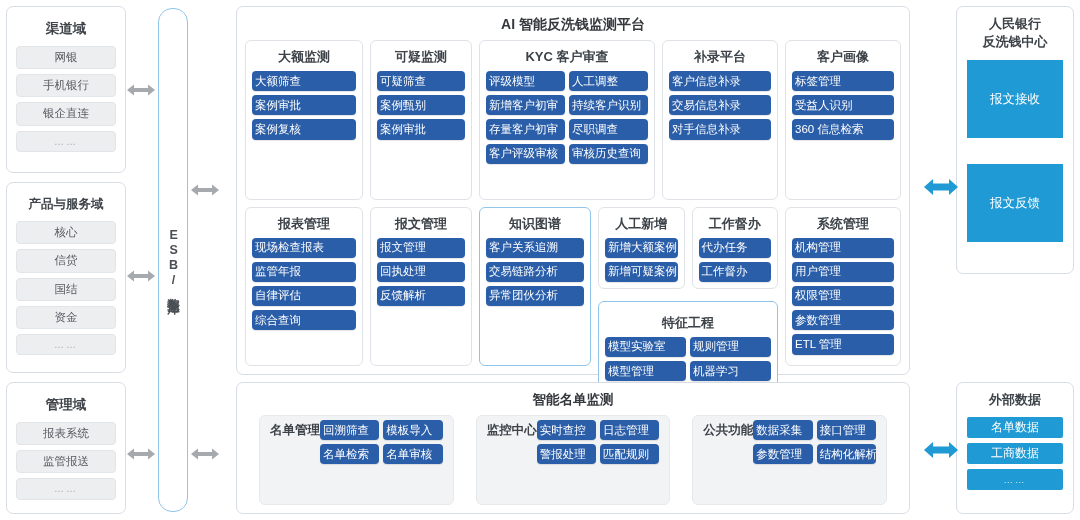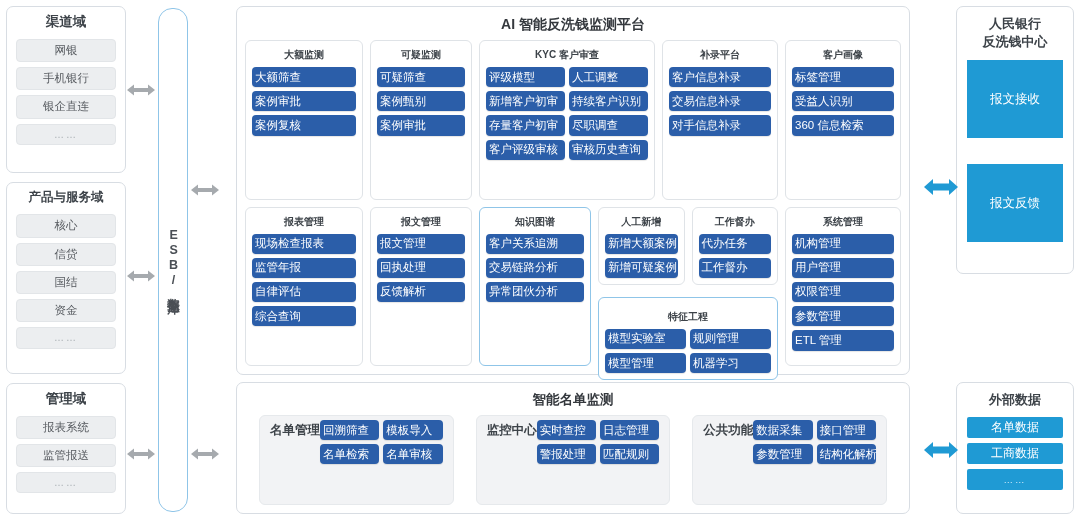--- a/index.html
+++ b/index.html
@@ -25,21 +25,21 @@
     flex: 0 0 120px;
     display: flex;
     flex-direction: column;
     gap: 9px;
     padding: 2px 0;
   }
   .domain-box {
     border: 1px solid #d8dde3;
     border-radius: 7px;
     background: #fff;
-    padding: 3px 9px 9px 9px;
+    padding: 10px 9px 9px 9px;
     display: flex;
     flex-direction: column;
     align-items: stretch;
   }
   .domain-box.ch { height: 168px; }
   .domain-box.pr { height: 192px; }
   .domain-box.mg { height: 132px; }
   .domain-title {
     text-align: center;
     font-weight: bold;
@@ -138,21 +138,21 @@
     background: #fff;
     padding: 5px 6px 6px 6px;
     display: flex;
     flex-direction: column;
     min-width: 0;
   }
   .mod.accent { border-color: #8fc5e8; }
   .mod-title {
     text-align: center;
     font-weight: bold;
-    font-size: 10px;
+    font-size: 13px;
     color: #3d4349;
     margin: 2px 0 5px 0;
     white-space: nowrap;
   }
   .chips {
     display: flex;
     flex-wrap: wrap;
     gap: 4px;
     align-content: flex-start;
     justify-content: center;

